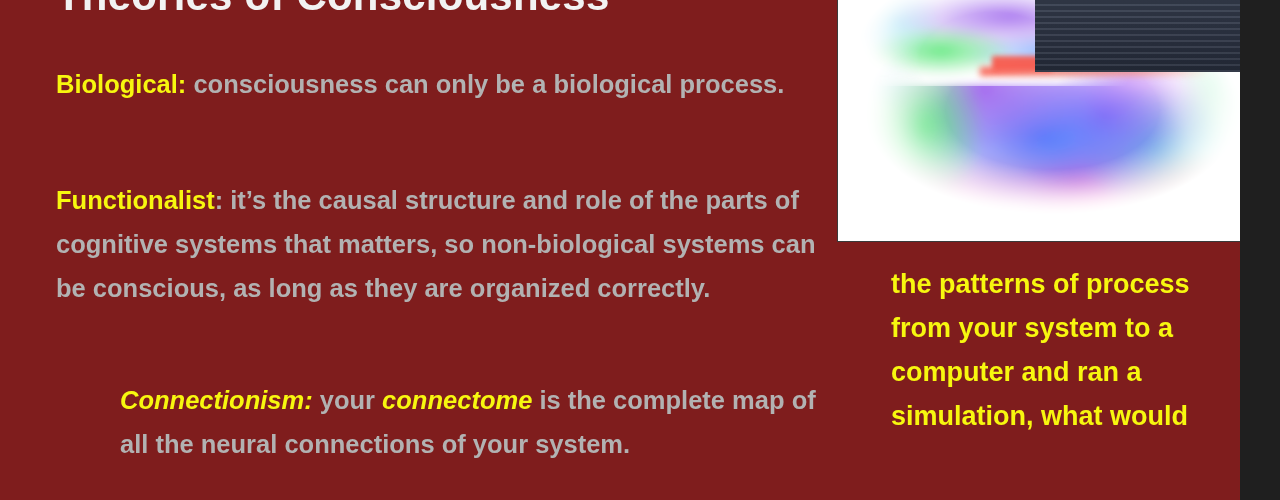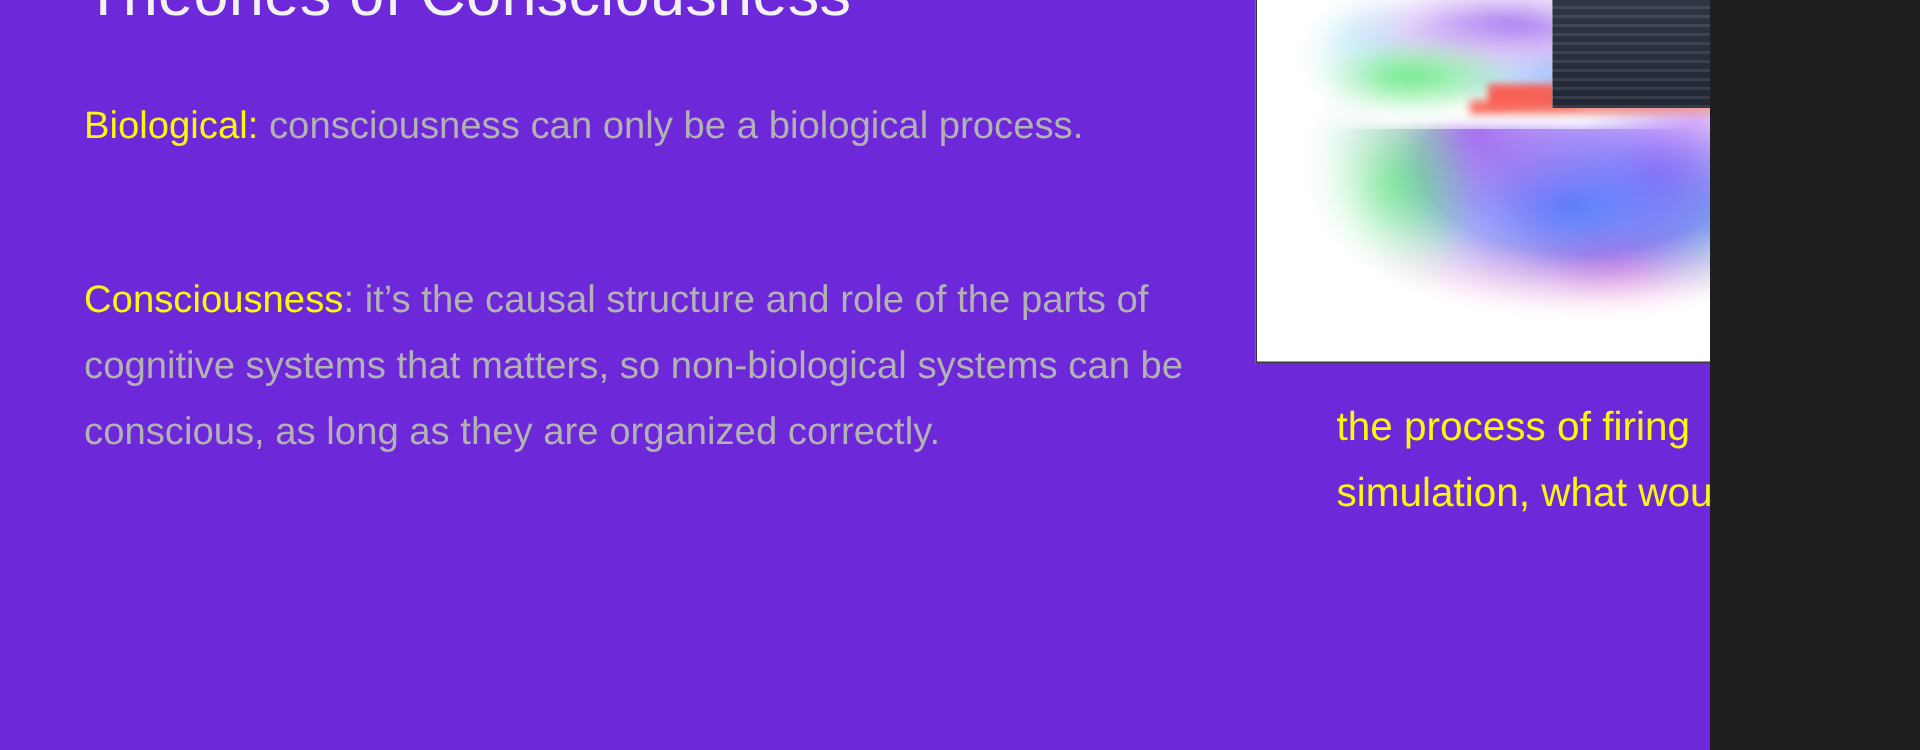--- a/index.html
+++ b/index.html
@@ -3,25 +3,26 @@
 <meta charset="utf-8">
 <title>Theories of Consciousness</title>
 <style>
   html, body {
     margin: 0;
     padding: 0;
     background: #1f1f1f;
   }
   #screen {
     position: relative;
-    width: 1140px;
+    width: 1240px;
     height: 500px;
-    background: #6d28d9;
+    background: #7f1d1d;
     overflow: hidden;
     font-family: "Liberation Sans", sans-serif;
+    font-weight: bold;
     -webkit-font-smoothing: antialiased;
   }
 
   
   .slide-body {
     position: absolute;
     left: 0;
     top: 0;
     width: 850px;
     height: 500px;
@@ -197,38 +198,43 @@
 
   <div class="slide-body">
 
     <div class="slide-title">Theories of Consciousness</div>
 
     <div class="bullet bullet-bio">
       <span class="kw">Biological:</span><span> consciousness can only be a biological process.</span>
     </div>
 
     <div class="bullet bullet-func">
-      <span class="kw">Consciousness</span><span>: it’s the causal structure and role of the parts of cognitive systems that matters, so non-biological systems can be conscious, as long as they are organized correctly.</span>
+      <span class="kw">Functionalist</span><span>: it’s the causal structure and role of the parts of cognitive systems that matters, so non-biological systems can be conscious, as long as they are organized correctly.</span>
     </div>
 
+    <div class="bullet-sub">
+      <span class="kw-i">Connectionism:</span><span class="plain">  your </span><span class="kw-i">connectome</span><span class="plain"> is the complete map of all the neural connections of your system.</span>
+    </div>
   </div>
 
   <div class="media-panel">
     <div class="connectome"></div>
     <div class="connectome-top"></div>
     <div class="connectome-streak"></div>
     <div class="connectome-bar"></div>
   </div>
 
   <div class="webcam-pip">
     <div class="pip-wall"></div>
     <div class="pip-doorframe"></div>
 
     <div class="pip-shirt"></div>
 
   </div>
 
   <div class="caption">
-    <span class="line">the process of firing</span>
+    <span class="line">the patterns of process</span>
+    <span class="line">from your system to a</span>
+    <span class="line">computer and ran a</span>
     <span class="line">simulation, what would</span>
   </div>
 
 </div>
 
 </body></html>

